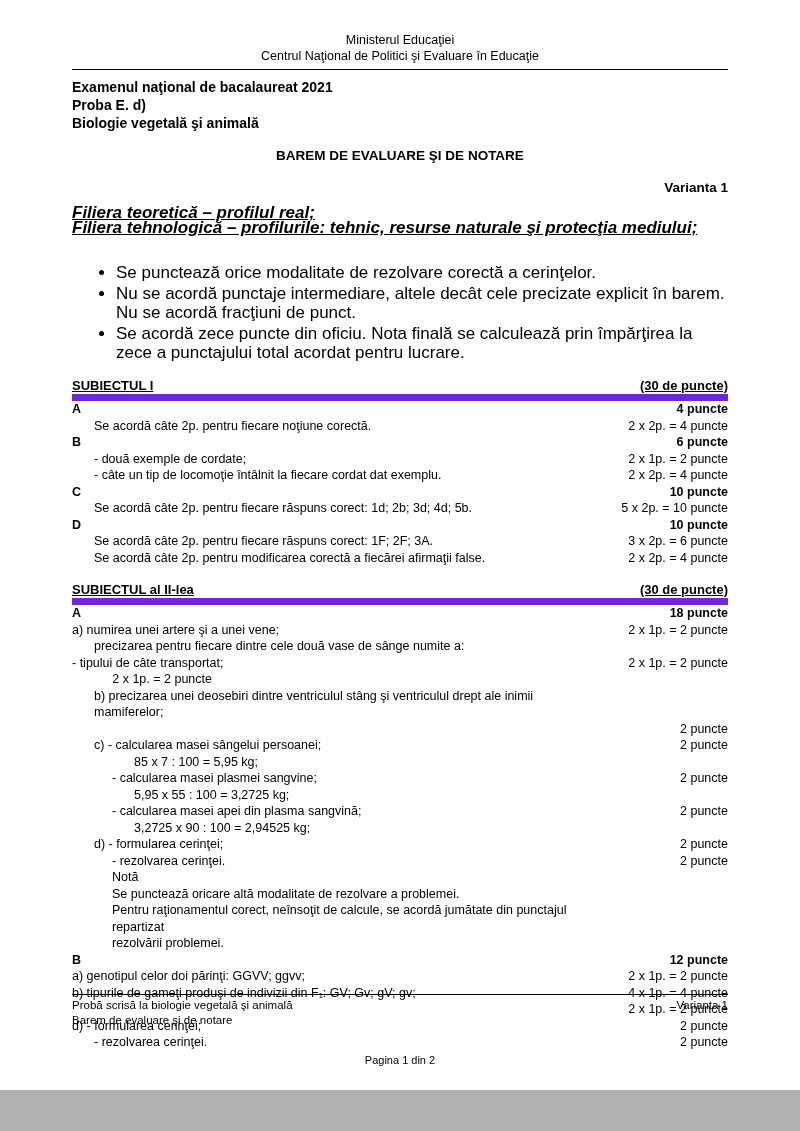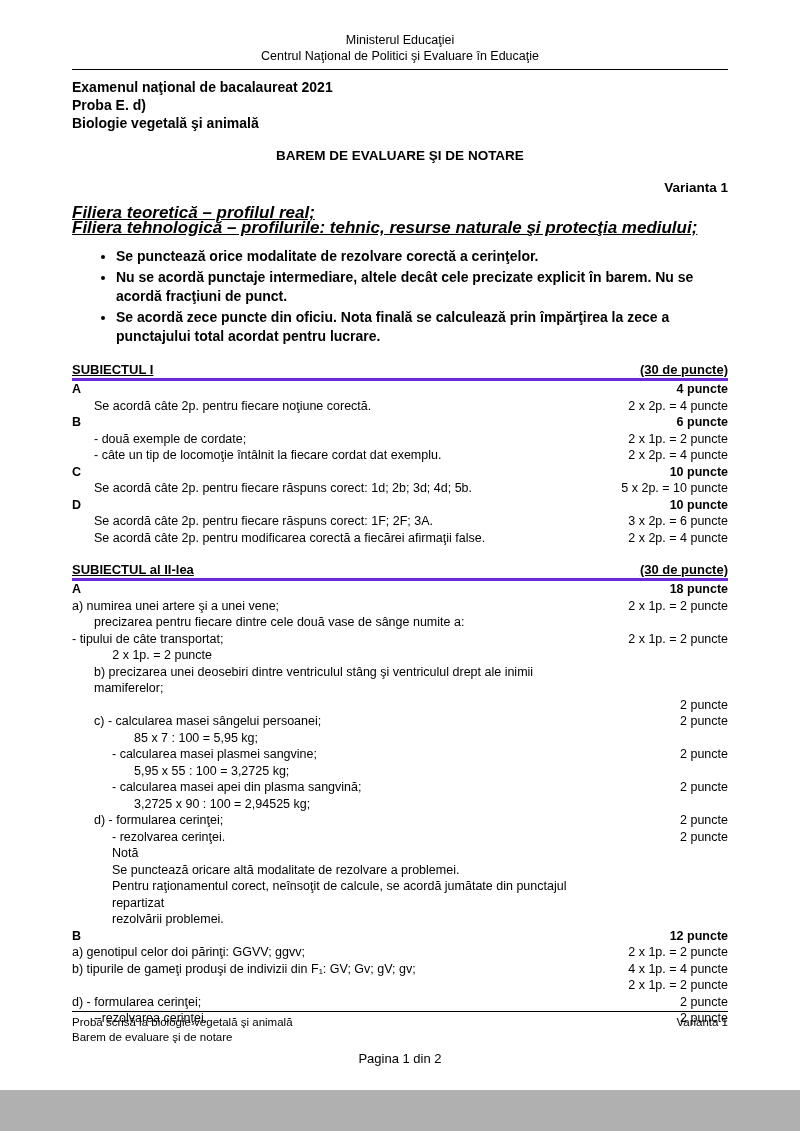--- a/index.html
+++ b/index.html
@@ -55,36 +55,36 @@
   }
   .filiera {
     margin-top: 10px;
     font-style: italic;
     font-weight: bold;
     font-size: 17px;
     line-height: 15px;
     text-decoration: underline;
   }
   ul.bullets {
-    margin: 12px 0 0 0;
+    margin: 28px 0 0 0;
     padding-left: 44px;
-    font-weight: bold;
-    font-size: 14px;
+    font-weight: normal;
+    font-size: 17px;
     line-height: 19px;
   }
   ul.bullets li {
     margin-bottom: 2px;
   }
   .subject-head {
     margin-top: 16px;
     font-weight: bold;
     font-size: 13px;
     display: flex;
     justify-content: space-between;
-    border-bottom: 3px solid #6d28d9;
+    border-bottom: 7px solid #6d28d9;
     padding-bottom: 1px;
   }
   .subject-head span {
     text-decoration: underline;
   }
   .row {
     display: flex;
     font-size: 12.5px;
     line-height: 16.5px;
     align-items: baseline;
@@ -113,22 +113,22 @@
     border-top: 1px solid #000;
     margin-bottom: 3px;
   }
   .footer-row {
     display: flex;
     justify-content: space-between;
     line-height: 15px;
   }
   .footer-center {
     text-align: center;
-    margin-top: 6px;
-    font-size: 13px;
+    margin-top: 26px;
+    font-size: 11px;
   }
 </style>
 </head>
 <body>
 
 <div class="page">
   <div class="content">
 
     <div class="hdr-line">Ministerul Educaţiei</div>
     <div class="hdr-line">Centrul Naţional de Politici şi Evaluare în Educaţie</div>

